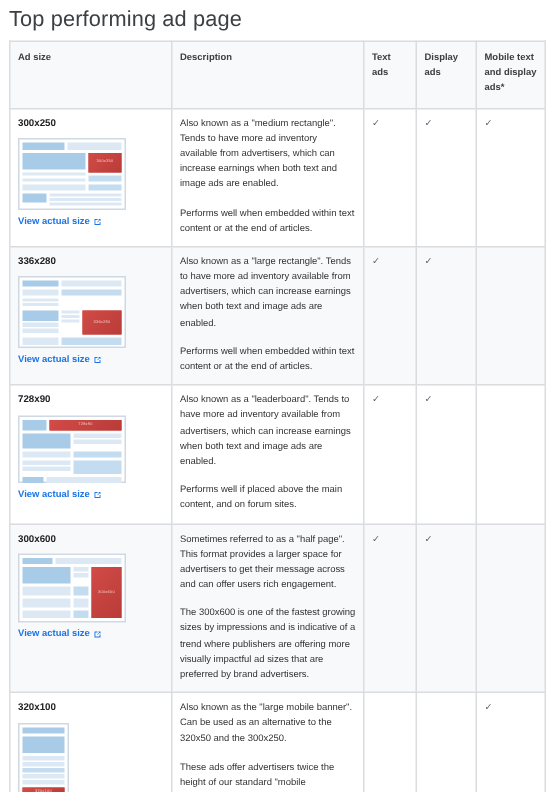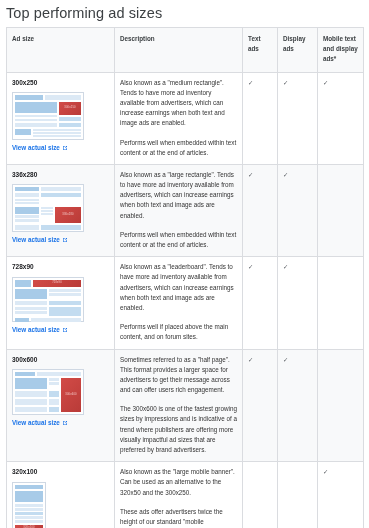--- a/index.html
+++ b/index.html
@@ -120,21 +120,21 @@
   .check {
     text-align: left;
     color: #5f6368;
     font-size: 7px;
     padding-left: 6px;
   }
 </style>
 </head>
 <body>
 
-<h1 class="page-title">Top performing ad sizes</h1>
+<h1 class="page-title">Top performing ad page</h1>
 
 <table class="ad-table">
   <colgroup>
     <col class="col-size">
       <col class="col-desc">
       <col class="col-text">
       <col class="col-disp">
       <col class="col-mob">
   </colgroup>
   <thead>

